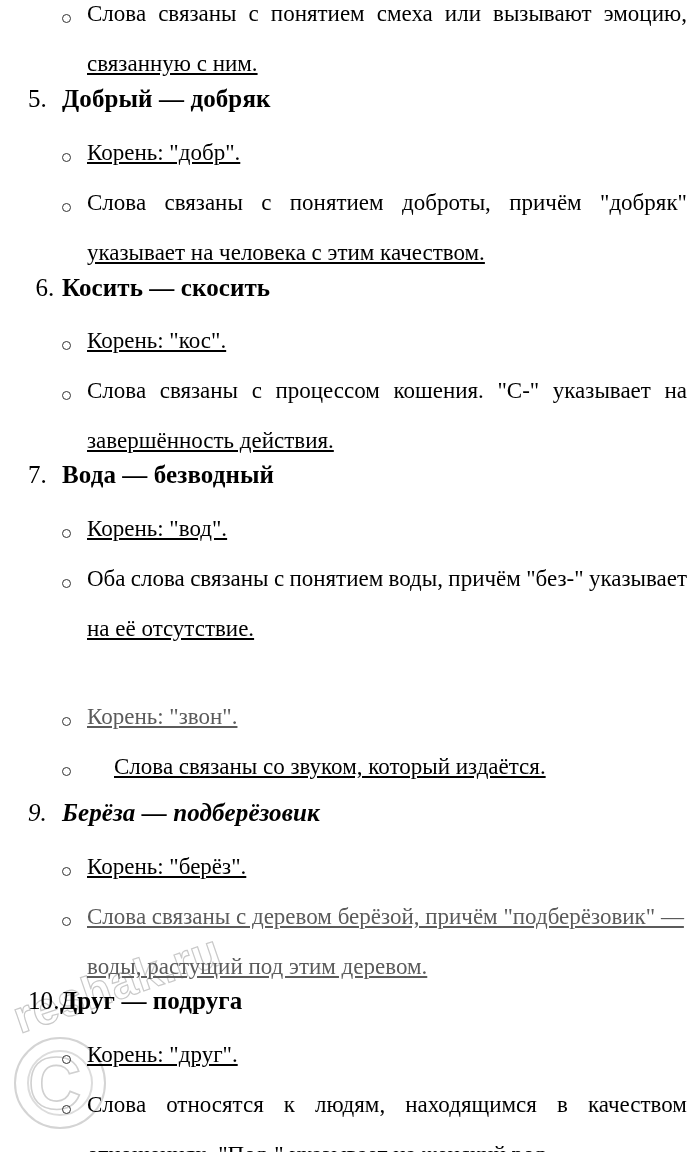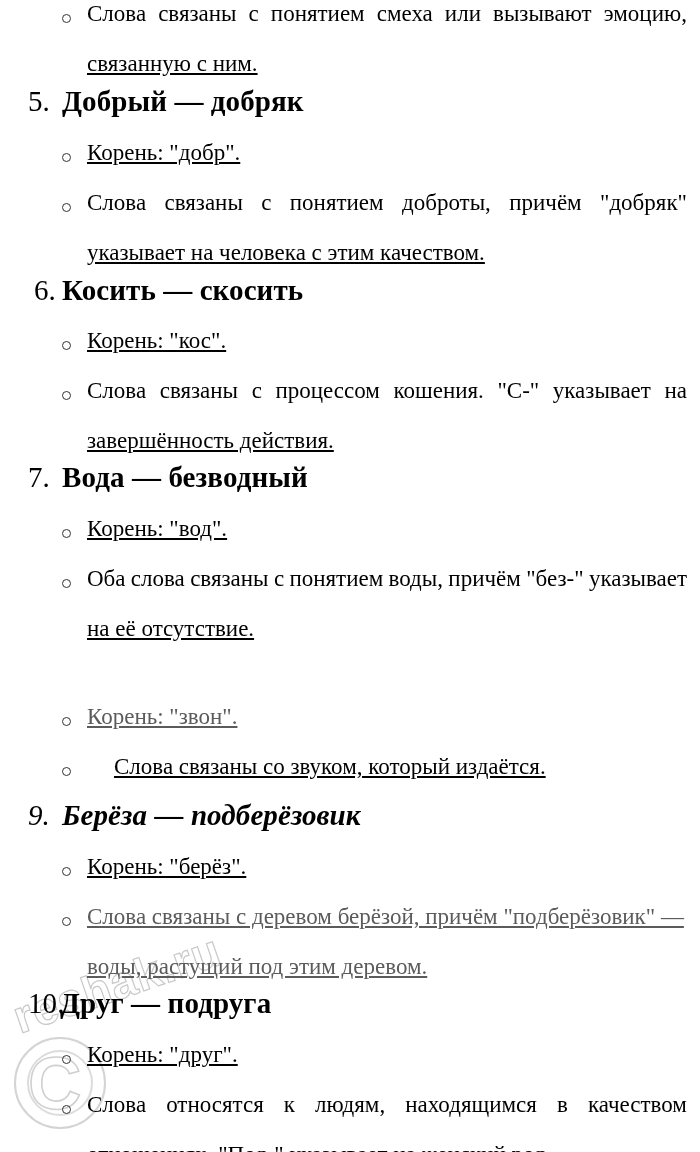--- a/index.html
+++ b/index.html
@@ -77,21 +77,21 @@
     font-weight: bold;
     line-height: 74px;
     color: transparent;
     -webkit-text-stroke: 1.6px #d0d0d0;
   }
 
   
   .num-item {
     position: absolute;
     left: 28px;
-    font-size: 29px;
+    font-size: 25px;
     font-weight: bold;
     white-space: nowrap;
     letter-spacing: 0.1px;
   }
   .num-item .num {
     display: inline-block;
     font-weight: normal;
     width: 34px;
   }
   .num-item.tight .num {

